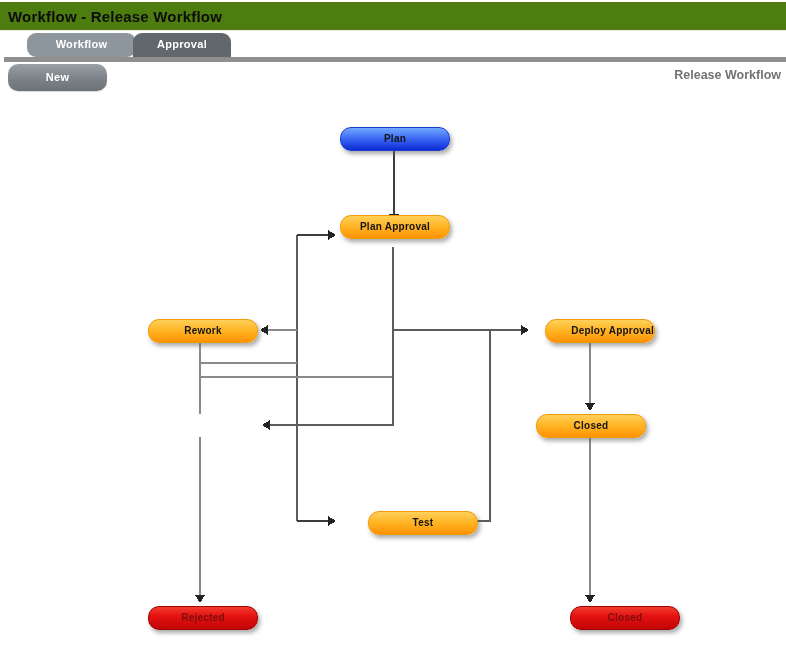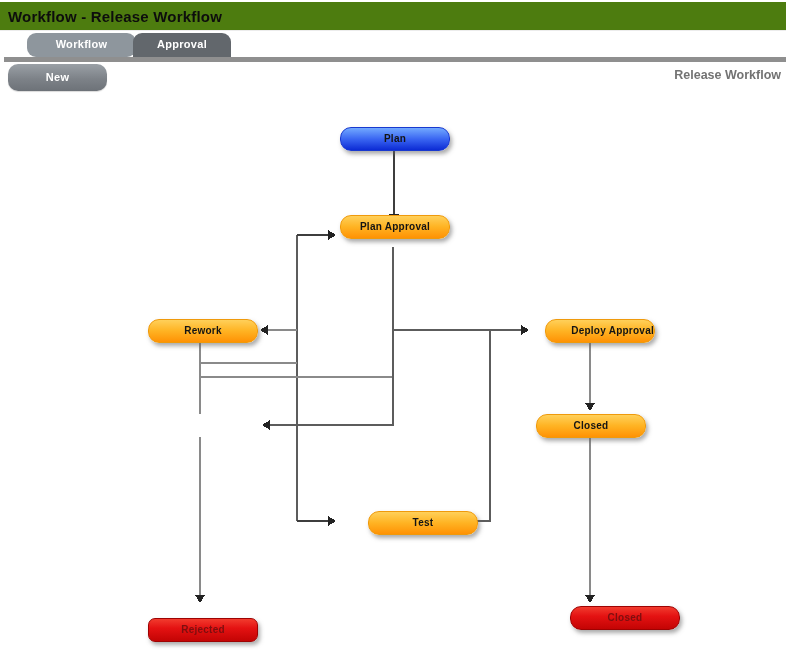--- a/index.html
+++ b/index.html
@@ -142,21 +142,21 @@
 
 
   <div class="node node-normal" style="left:536px;top:324px;">
     <span>Closed</span>
   </div>
 
   <div class="node node-normal" style="left:340px;top:421px;margin-left:28px;">
     <span>Test</span>
   </div>
 
-  <div class="node node-terminal" style="left:148px;top:528px;border-radius:7px;">
+  <div class="node node-terminal" style="left:148px;top:516px;">
     <span>Rejected</span>
   </div>
 
   <div class="node node-terminal" style="left:536px;top:516px;margin-left:34px;">
     <span>Closed</span>
   </div>
 
 </div>
 
 </body></html>

